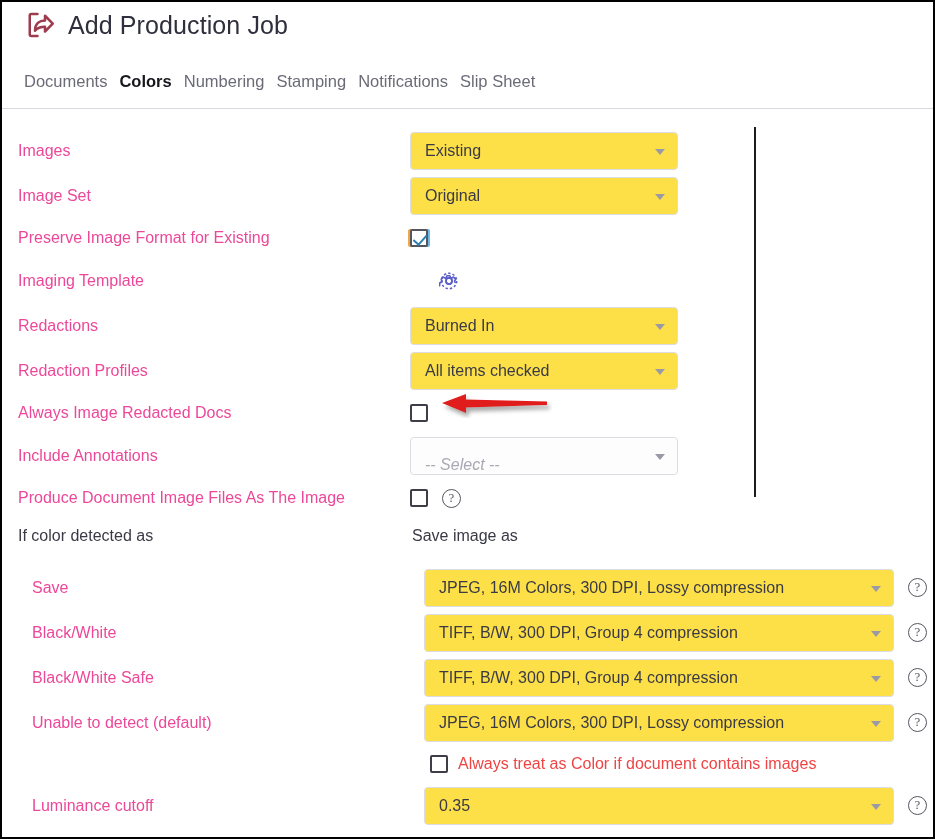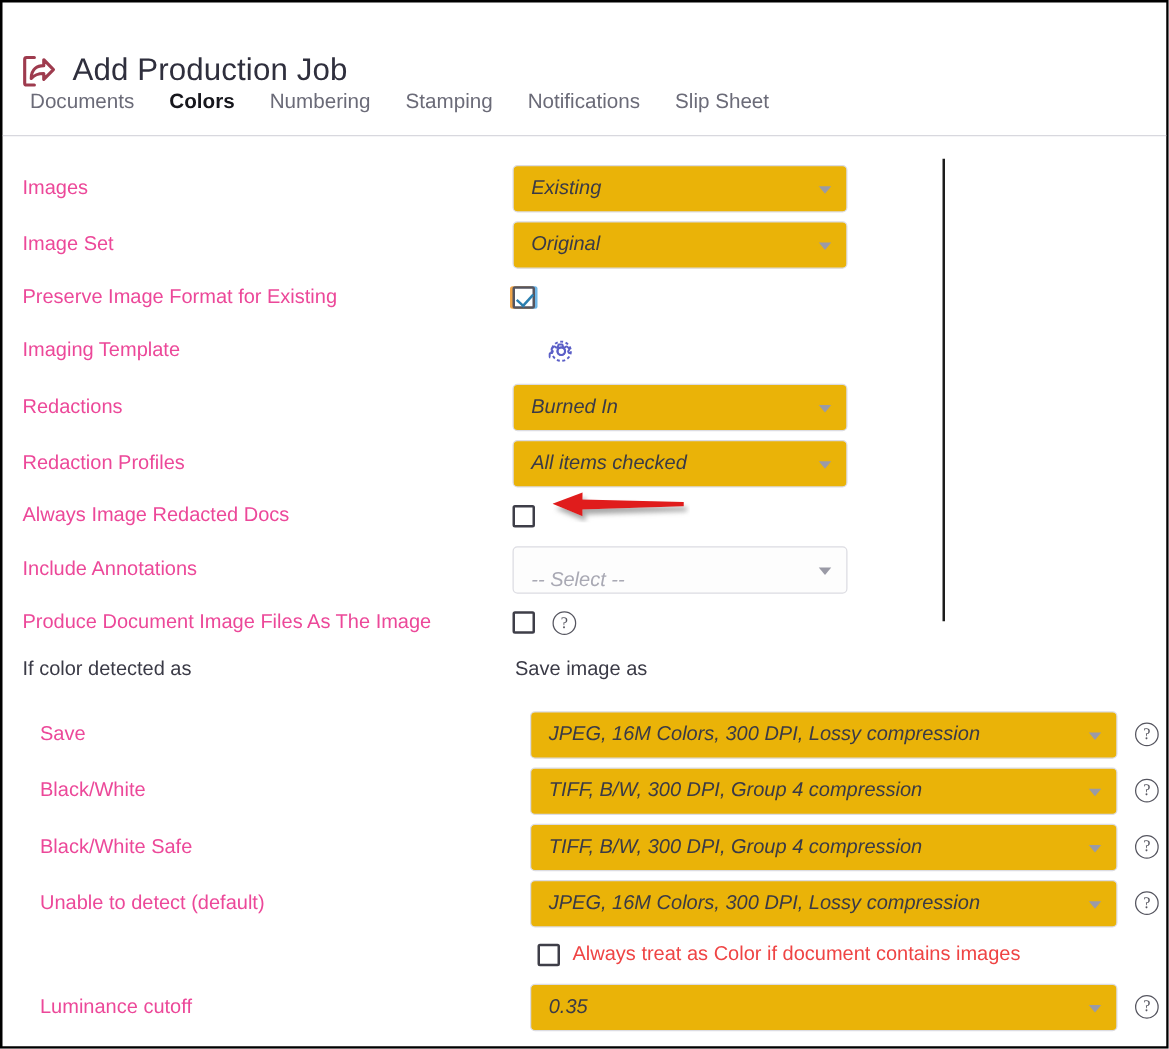--- a/index.html
+++ b/index.html
@@ -17,38 +17,38 @@
     position: relative;
     width: 935px; height: 839px;
     background: #ffffff;
     border: 2px solid #000000;
     overflow: hidden;
   }
 
   
   .title-row {
     position: absolute;
-    left: 14px; top: 8px;
-    display: flex; align-items: flex-start; gap: 12px; margin-top: 32px;
+    left: 24px; top: 8px;
+    display: flex; align-items: center; gap: 12px;
   }
   .share-icon { width: 30px; height: 30px; display:block; }
   .page-title {
     font-size: 25px;
     font-weight: 400;
     color: #2f2f3d;
     letter-spacing: .1px;
     white-space: nowrap;
   }
 
   
   .tabs {
     position: absolute;
     left: 22px; top: 70px;
     display: flex; align-items: flex-end;
-    gap: 28px;
+    gap: 12px;
   }
   .tab {
     font-size: 16.5px;
     color: #6b6b78;
     white-space: nowrap;
     cursor: pointer;
     padding-bottom: 2px;
   }
   .tab.active {
     color: #16161c;
@@ -84,31 +84,30 @@
     font-size: 16px;
     color: #ec4899;
     white-space: nowrap;
   }
   .fctl { position: absolute; left: 408px; display: flex; align-items: center; }
 
   
   .select {
     position: relative;
     width: 268px; height: 38px;
-    background: #eab308;
+    background: #fde047;
     border: 1px solid #dcdce2;
     border-radius: 4px;
     display: flex; align-items: center;
     padding: 0 30px 0 14px;
     font-size: 16px;
     color: #3a3a46;
     cursor: pointer;
     white-space: nowrap;
     overflow: hidden;
-    font-style: italic;
   }
   .select.wide { width: 470px; }
   .select.disabled {
     color: #a9a9b4;
     font-style: italic;
     background: #fdfdfd;
     align-items: flex-end;
   }
   .caret {
     position: absolute;

